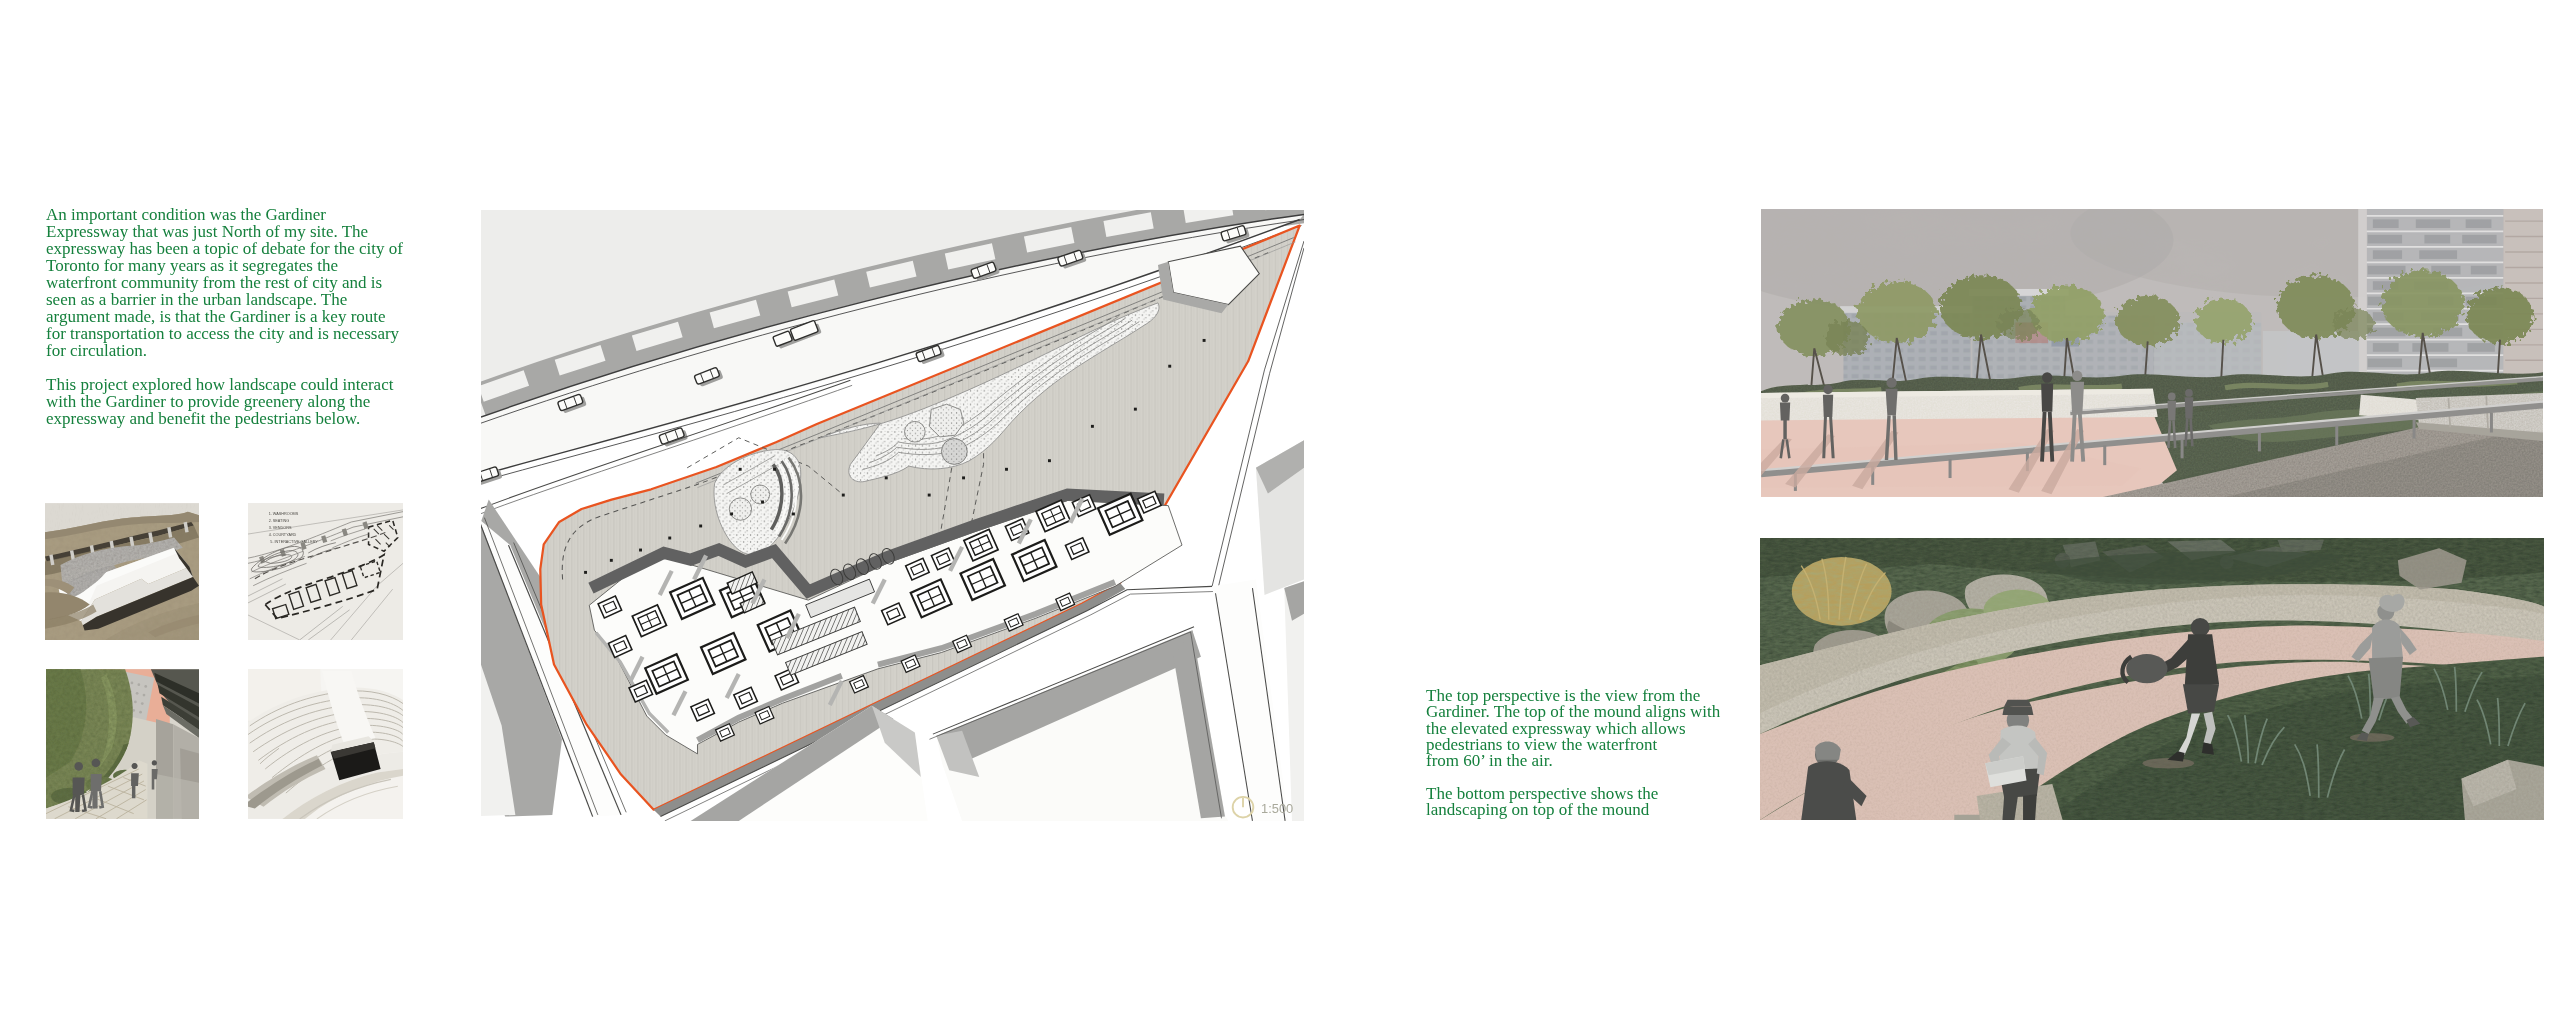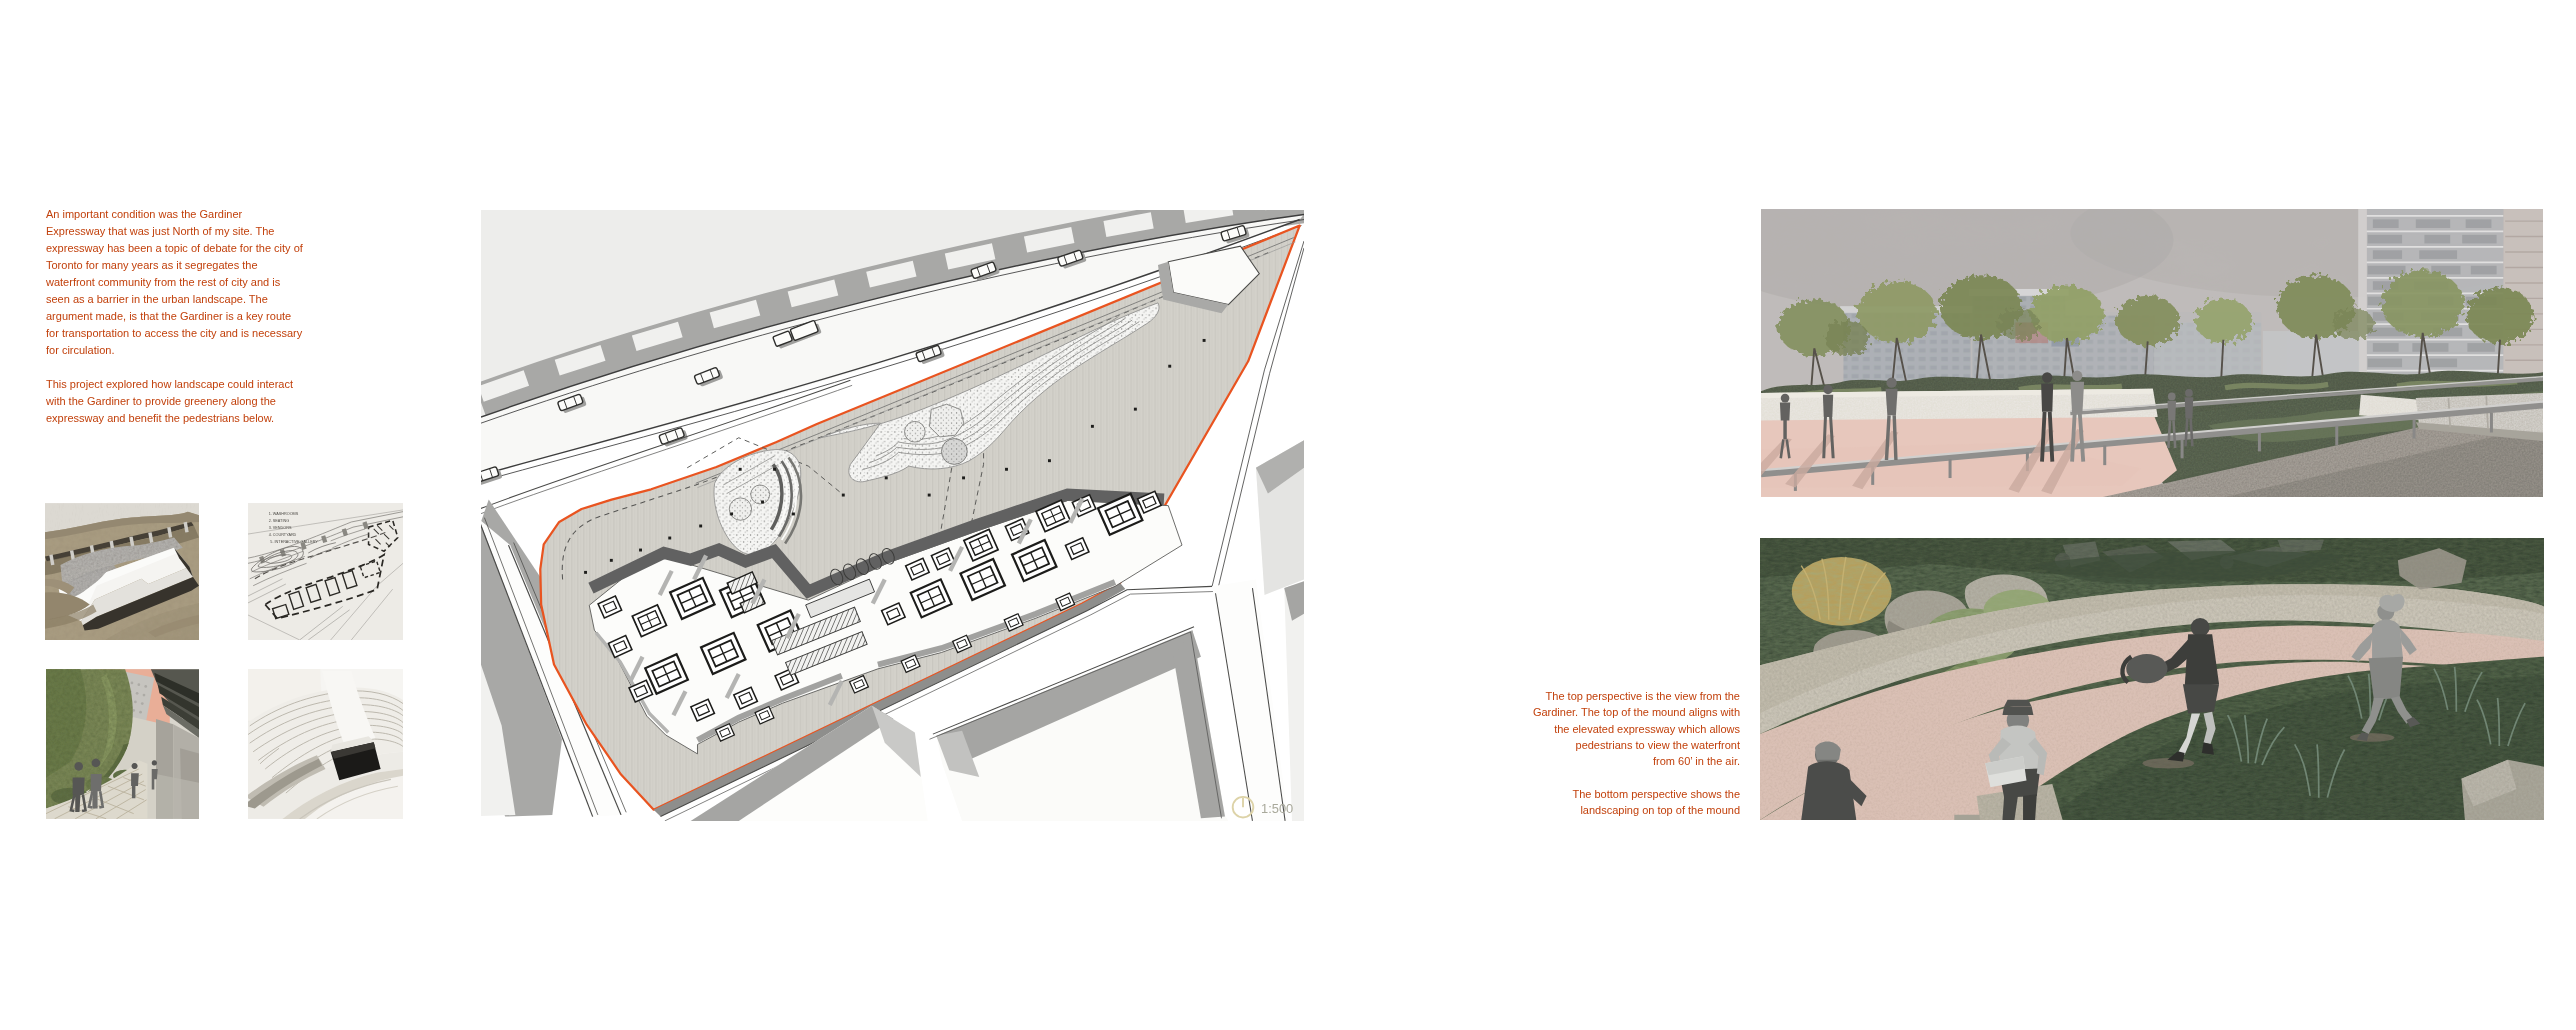--- a/index.html
+++ b/index.html
@@ -1,19 +1,19 @@
 <!DOCTYPE html>
 <html style="font-size:13.7px"><head>
 <meta charset="utf-8">
 <style>
   html,body{margin:0;padding:0;background:#ffffff;}
   body{width:2576px;height:1030px;position:relative;overflow:hidden;
        font-family:"Liberation Sans", sans-serif;}
   .abs{position:absolute;}
-  .txt{color:#c2410c;font-size:11px;line-height:17px;letter-spacing:0px;}
+  .txt{color:#15803d;font-size:17px;line-height:17px;letter-spacing:0px;font-family:Liberation Serif, serif;}
 </style>
 </head>
 <body>
 
 <div class="abs txt" style="left:46px;top:206px;width:369px;">
 An important condition was the Gardiner<br>
 Expressway that was just North of my site. The<br>
 expressway has been a topic of debate for the city of<br>
 Toronto for many years as it segregates the<br>
 waterfront community from the rest of city and is<br>
@@ -564,21 +564,21 @@
     <path d="M935,440 L958,432 L958,711 L944,711 Z" fill="#f1f1ef"></path>
     <path d="M935,440 L958,432 L958,470 L944,478 Z" fill="#a5a5a3"></path>
 
     <circle cx="887" cy="695" r="12" fill="none" stroke="#ddd3a8" stroke-width="2.2"></circle>
     <line x1="887" y1="684" x2="887" y2="695" stroke="#ddd3a8" stroke-width="2.2"></line>
     <text x="908" y="702" font-size="15" fill="#a9a99b" font-family="Liberation Sans">1:500</text>
   </g>
 </svg>
 </div>
 
-<div class="abs txt" style="left:1426px;top:688px;width:314px;text-align:right;line-height:16.3px;">
+<div class="abs txt" style="left:1426px;top:688px;width:314px;line-height:16.3px;">
 The top perspective is the view from the<br>
 Gardiner. The top of the mound aligns with<br>
 the elevated expressway which allows<br>
 pedestrians to view the waterfront<br>
 from 60’ in the air.<br>
 <br>
 The bottom perspective shows the<br>
 landscaping on top of the mound
 </div>
 

